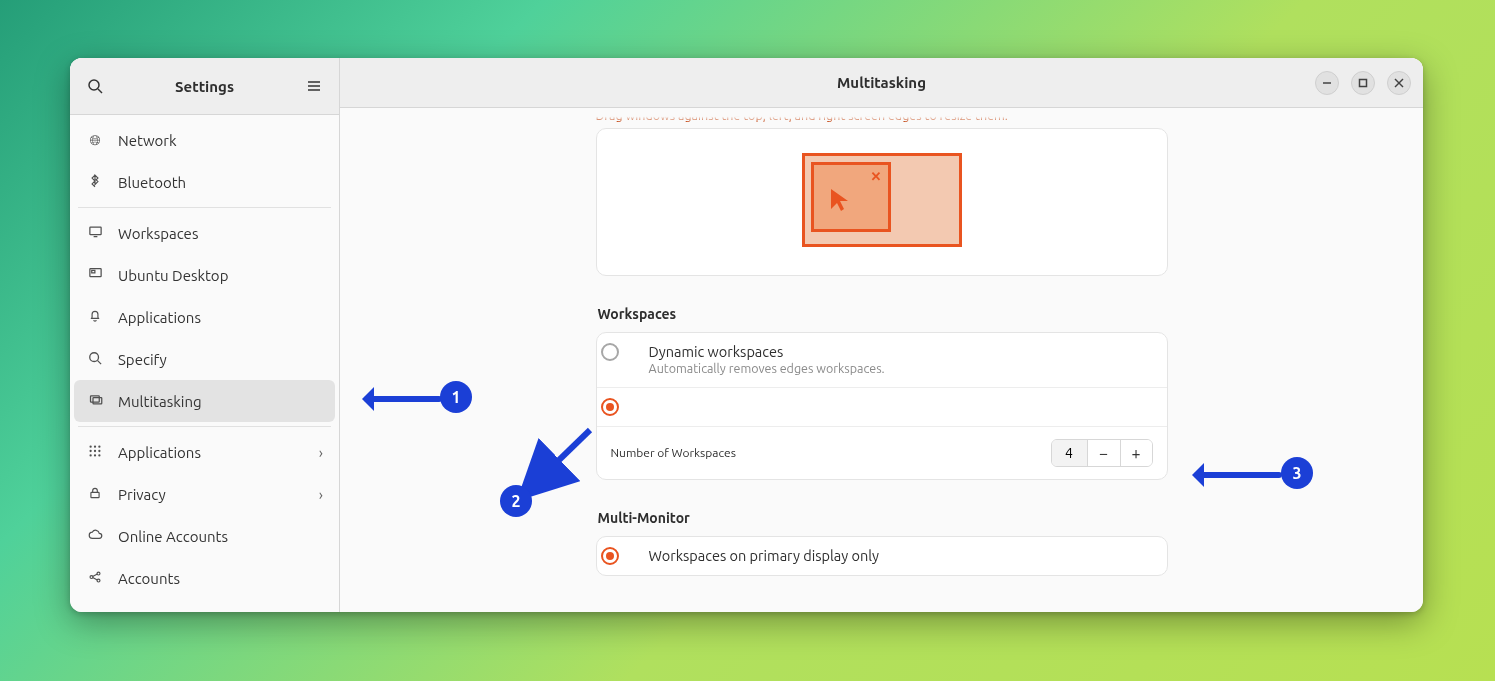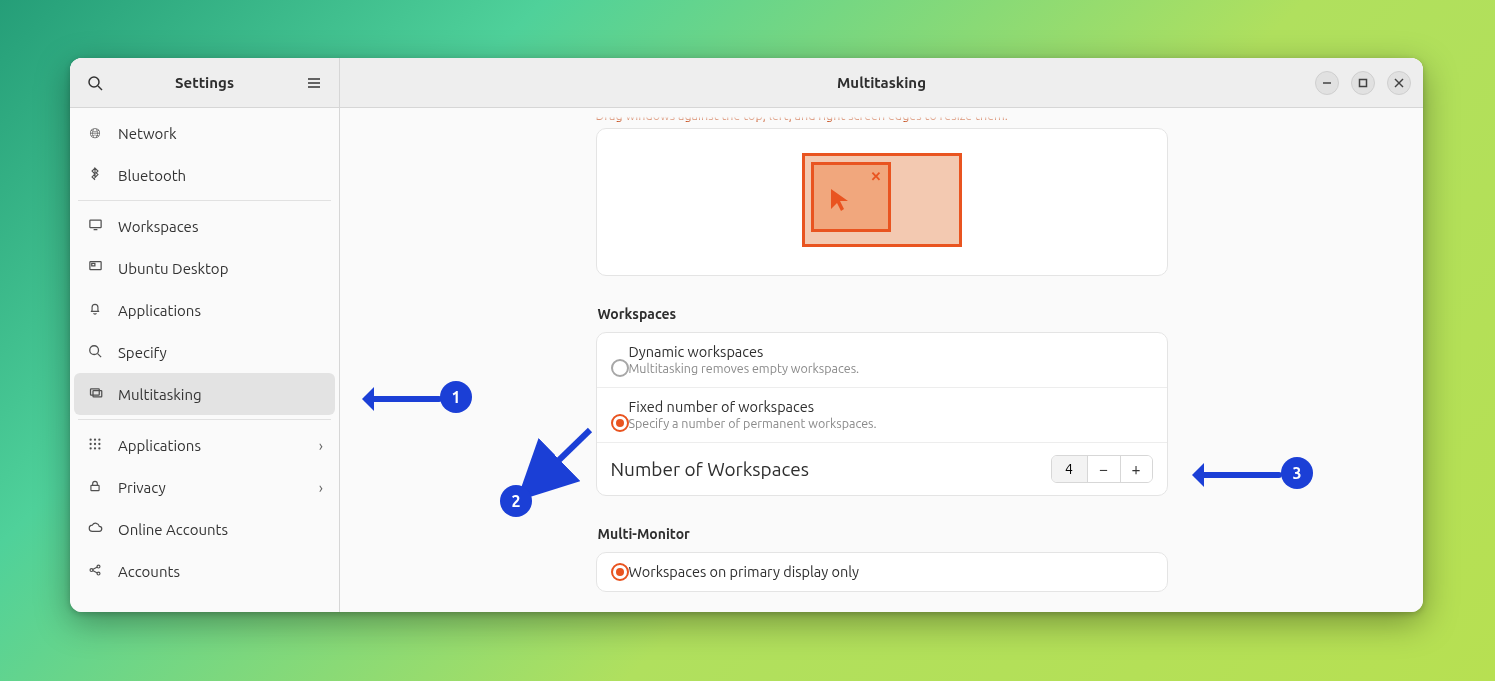--- a/index.html
+++ b/index.html
@@ -25,21 +25,21 @@
   }
   
   .sidebar {
     width: 270px;
     display: flex;
     flex-direction: column;
     border-right: 1px solid #d6d6d6;
     background: #fafafa;
   }
   .side-header {
-    height: 50px;
+    height: 57px;
     display: flex;
     align-items: center;
     padding: 0 12px;
     border-bottom: 1px solid #d6d6d6;
     background: #eeeeee;
   }
   .side-header .icon-btn {
     width: 26px;
     height: 26px;
     display: flex;
@@ -185,23 +185,23 @@
     color: #e95420;
   }
   .section-title {
     font-weight: 600;
     font-size: 14px;
     color: #2e2e2e;
     margin: 30px 0 10px 2px;
   }
   .row {
     display: flex;
-    align-items: flex-end;
-    padding: 10px 14px;
-    gap: 0;
+    align-items: flex-start;
+    padding: 10px 4px;
+    gap: 30px;
     border-top: 1px solid #ededed;
   }
   .row:first-child { border-top: none; }
   .radio {
     width: 18px; height: 18px;
     border-radius: 50%;
     border: 2px solid #a7a7a7;
     flex: none;
     position: relative;
     background: #fff;
@@ -217,21 +217,21 @@
   .row-text { line-height: 1.25; }
   .row-text .lbl { font-size: 14.5px; color: #2e2e2e; }
   .row-text .sub { font-size: 12.5px; color: #8a8a8a; }
   .spin-row {
     display: flex;
     align-items: center;
     padding: 12px 14px;
     border-top: 1px solid #ededed;
     gap: 14px;
   }
-  .spin-row .lbl { font-size: 19px; color: #2e2e2e; flex: 1; }
+  .spin-row .lbl { font-size: 12px; color: #2e2e2e; flex: 1; }
   .spinner {
     display: flex;
     border: 1px solid #d7d7d7;
     border-radius: 6px;
     overflow: hidden;
     height: 28px;
   }
   .spinner .val {
     width: 36px;
     display: flex;
@@ -459,29 +459,25 @@
           </div>
         </div>
 
         <div class="section-title">Workspaces</div>
 
         <div class="panel">
           <div class="row">
             <div class="radio"></div>
             <div class="row-text">
               <div class="lbl">Dynamic workspaces</div>
-              <div class="sub">Multitasking removes empty workspaces.</div>
+              <div class="sub">Automatically removes edges workspaces.</div>
             </div>
           </div>
           <div class="row">
             <div class="radio checked"></div>
-            <div class="row-text">
-              <div class="lbl">Fixed number of workspaces</div>
-              <div class="sub">Specify a number of permanent workspaces.</div>
-            </div>
           </div>
           <div class="spin-row">
             <div class="lbl">Number of Workspaces</div>
             <div class="spinner">
               <div class="val">4</div>
               <div class="btn">−</div>
               <div class="btn">+</div>
             </div>
           </div>
         </div>

